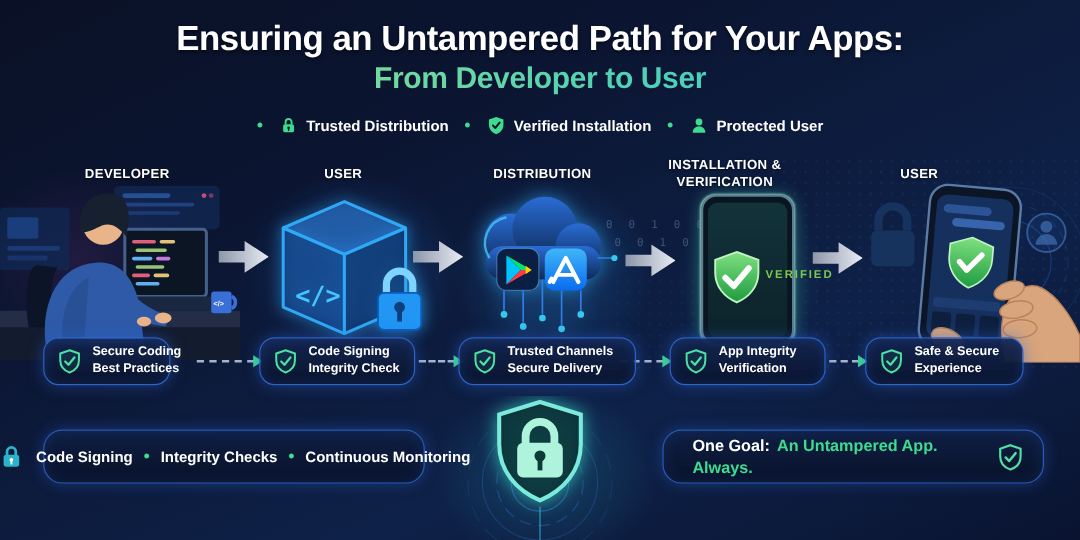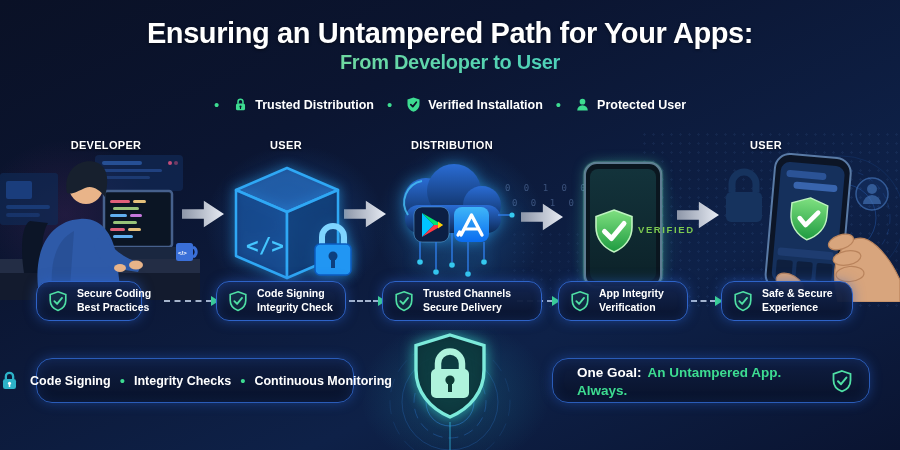--- a/index.html
+++ b/index.html
@@ -11,21 +11,21 @@
   .glow{position:absolute;border-radius:50%;pointer-events:none;}
   .glow-cube{left:205px;top:145px;width:180px;height:160px;background:radial-gradient(closest-side,rgba(45,140,255,.28),transparent);}
   .glow-cloud{left:375px;top:145px;width:170px;height:160px;background:radial-gradient(closest-side,rgba(45,160,255,.26),transparent);}
   .glow-vphone{left:565px;top:150px;width:120px;height:160px;background:radial-gradient(closest-side,rgba(70,230,185,.16),transparent);}
   .glow-bottom{left:360px;top:320px;width:190px;height:150px;background:radial-gradient(closest-side,rgba(45,200,220,.20),transparent);}
   .glow-magenta{left:-20px;top:140px;width:170px;height:150px;background:radial-gradient(closest-side,rgba(190,70,170,.12),transparent);}
   .dotgrid{position:absolute;background-image:radial-gradient(rgba(110,170,255,.5) 1px,transparent 1.2px);background-size:9px 9px;opacity:.14;pointer-events:none;}
   .binary{position:absolute;font-family:"DejaVu Sans Mono",monospace;font-size:9px;letter-spacing:4px;color:#9fc5ff;opacity:.30;white-space:nowrap;}
   
   .title1{left:0;top:17px;width:100%;text-align:center;color:#ffffff;font-size:29px;font-weight:700;letter-spacing:-0.4px;text-shadow:0 1px 3px rgba(0,0,0,.5);}
-  .title2{left:0;top:51px;width:100%;text-align:center;font-size:20px;font-weight:700;letter-spacing:-0.3px;
+  .title2{left:0;top:51px;width:100%;text-align:center;font-size:25px;font-weight:700;letter-spacing:-0.3px;
     background:linear-gradient(90deg,#8ade8f 20%,#54d3b2 55%,#3cc8cf 82%);-webkit-background-clip:text;background-clip:text;color:transparent;}
   .legend{left:0;top:96px;width:100%;display:flex;justify-content:center;align-items:center;gap:13px;}
   .legend-item{display:flex;align-items:center;gap:6px;color:#ffffff;font-size:12.5px;font-weight:700;}
   .legend-dot{color:#3ddc91;font-size:15px;line-height:10px;}
   
   .stage-label{position:absolute;top:139px;transform:translateX(-50%);color:#ffffff;font-size:11px;font-weight:700;letter-spacing:.3px;text-align:center;text-shadow:0 1px 2px rgba(0,0,0,.6);}
   .stage-label.two-line{top:132px;width:124px;line-height:1.25;}
   
   .flow-arrow{position:absolute;width:42px;height:30px;background:linear-gradient(90deg,#8d96a8,#e8ecf4);
     clip-path:polygon(0 34%,52% 34%,52% 6%,100% 50%,52% 94%,52% 66%,0 66%);}
@@ -107,20 +107,21 @@
             <path d="M4.5,20.5 a7.5,7.5 0 0 1 15,0 Z" fill="#3ddc91"></path>
           </svg>
       </span>
       <span>Protected User</span>
     </div>
   </div>
 
   <div class="stage-label" style="left:106px;">DEVELOPER</div>
   <div class="stage-label" style="left:286px;">USER</div>
   <div class="stage-label" style="left:452px;">DISTRIBUTION</div>
+  <div class="stage-label two-line" style="left:604px;">INSTALLATION &amp; VERIFICATION</div>
   <div class="stage-label" style="left:766px;">USER</div>
 
   <svg class="abs" style="left:0;top:155px;" width="200" height="145" viewBox="0 0 200 145">
     <rect x="95" y="0" width="88" height="36" rx="4" fill="#143061" opacity=".55"></rect>
     <rect x="102" y="6" width="40" height="4" rx="2" fill="#2c5aa6" opacity=".8"></rect>
     <rect x="102" y="14" width="60" height="3" rx="1.5" fill="#24498c" opacity=".8"></rect>
     <rect x="102" y="21" width="48" height="3" rx="1.5" fill="#24498c" opacity=".6"></rect>
     <circle cx="170" cy="8" r="2" fill="#d6527f" opacity=".9"></circle>
     <circle cx="176" cy="8" r="2" fill="#d6527f" opacity=".5"></circle>
     <rect x="0" y="18" width="58" height="52" rx="3" fill="#0f2a54" opacity=".7"></rect>
@@ -302,21 +303,21 @@
           <polyline points="8,12.2 11,15.2 16.4,8.6" fill="none" stroke="#4fe0a5" stroke-width="2" stroke-linecap="round" stroke-linejoin="round"></polyline>
         </svg>
     </span>
     <div class="pill-text">
         <span>Code Signing</span>
         <span>Integrity Check</span>
       </div>
   </div>
   <div class="connector" style="left:349px;width:30px;"></div>
 
-  <div class="pill" style="left:382px;width:160px;">
+  <div class="pill" style="left:382px;width:148px;">
     <span>
       <svg width="22" height="22" viewBox="0 0 24 24">
           <path d="M12 2 L20.5 5 V11.2 C20.5 16.6 17 20.6 12 22.3 C7 20.6 3.5 16.6 3.5 11.2 V5 Z" fill="rgba(61,220,145,.08)" stroke="#4fe0a5" stroke-width="1.8"></path>
           <polyline points="8,12.2 11,15.2 16.4,8.6" fill="none" stroke="#4fe0a5" stroke-width="2" stroke-linecap="round" stroke-linejoin="round"></polyline>
         </svg>
     </span>
     <div class="pill-text">
         <span>Trusted Channels</span>
         <span>Secure Delivery</span>
       </div>

